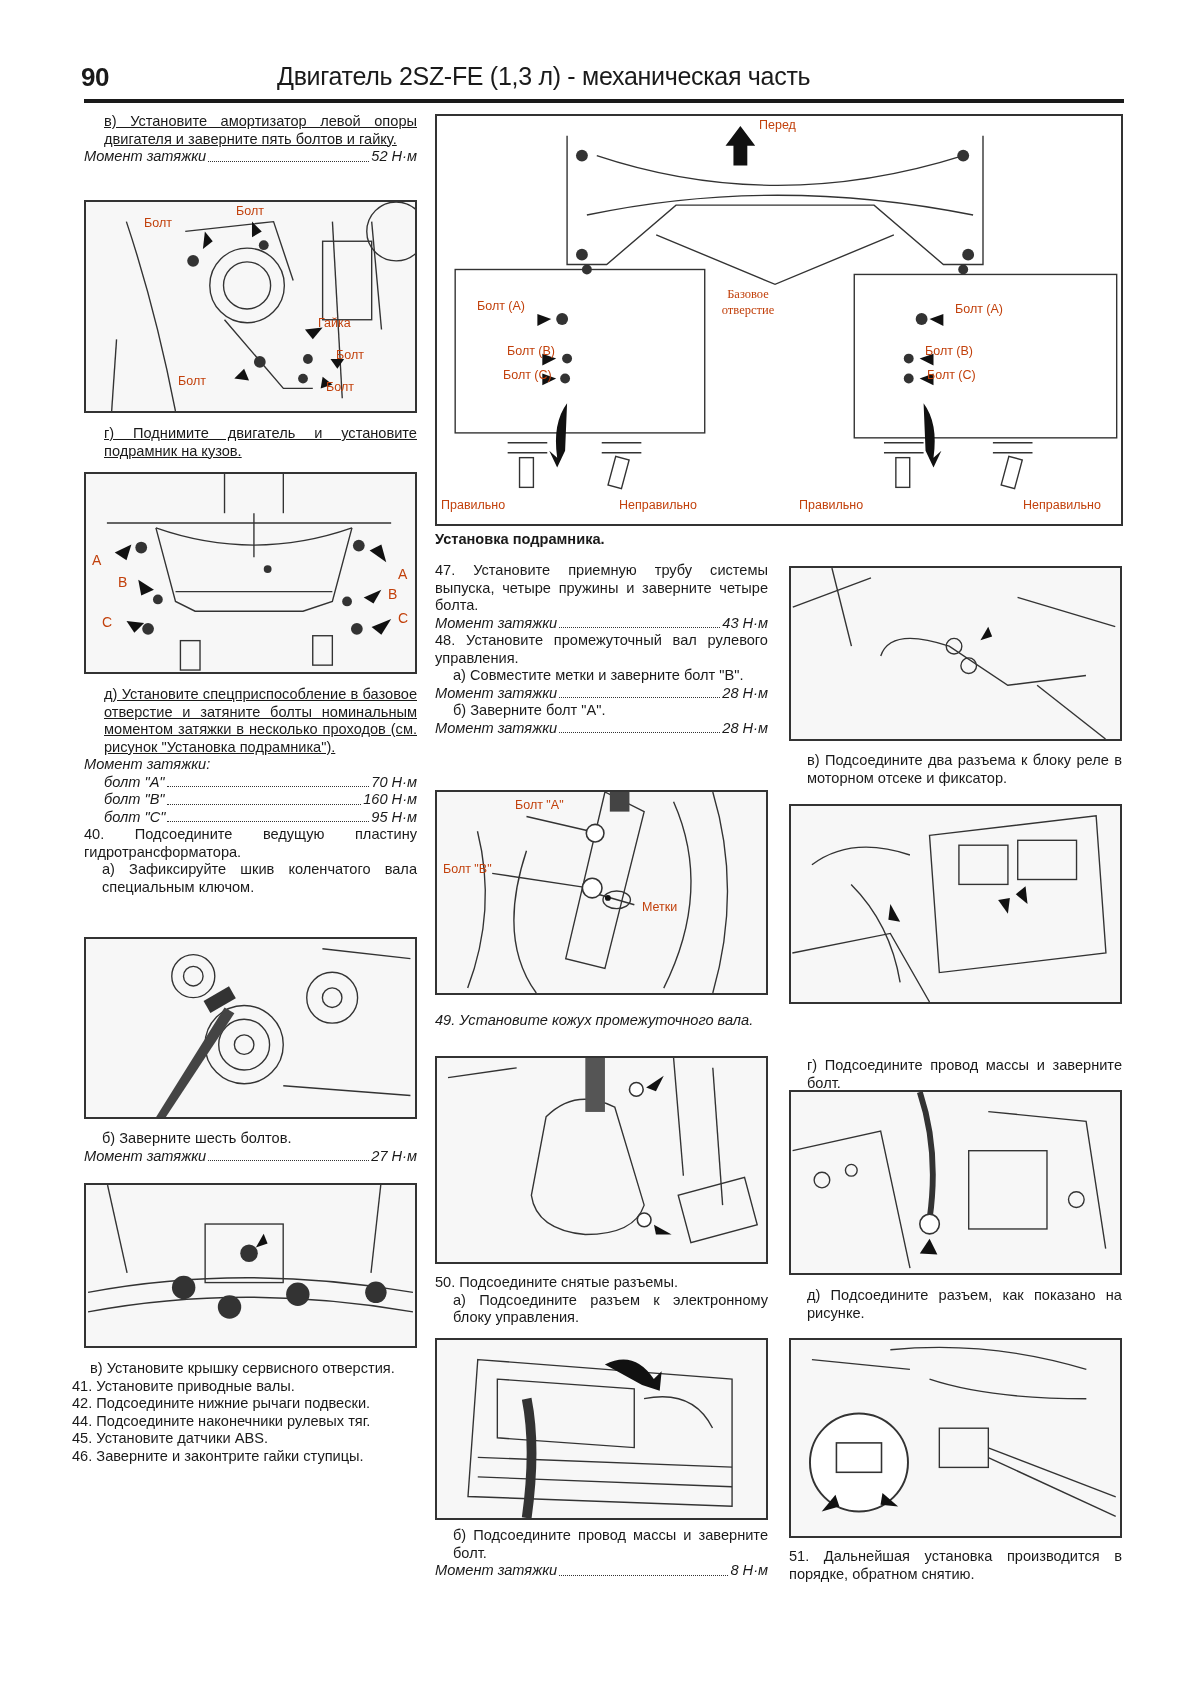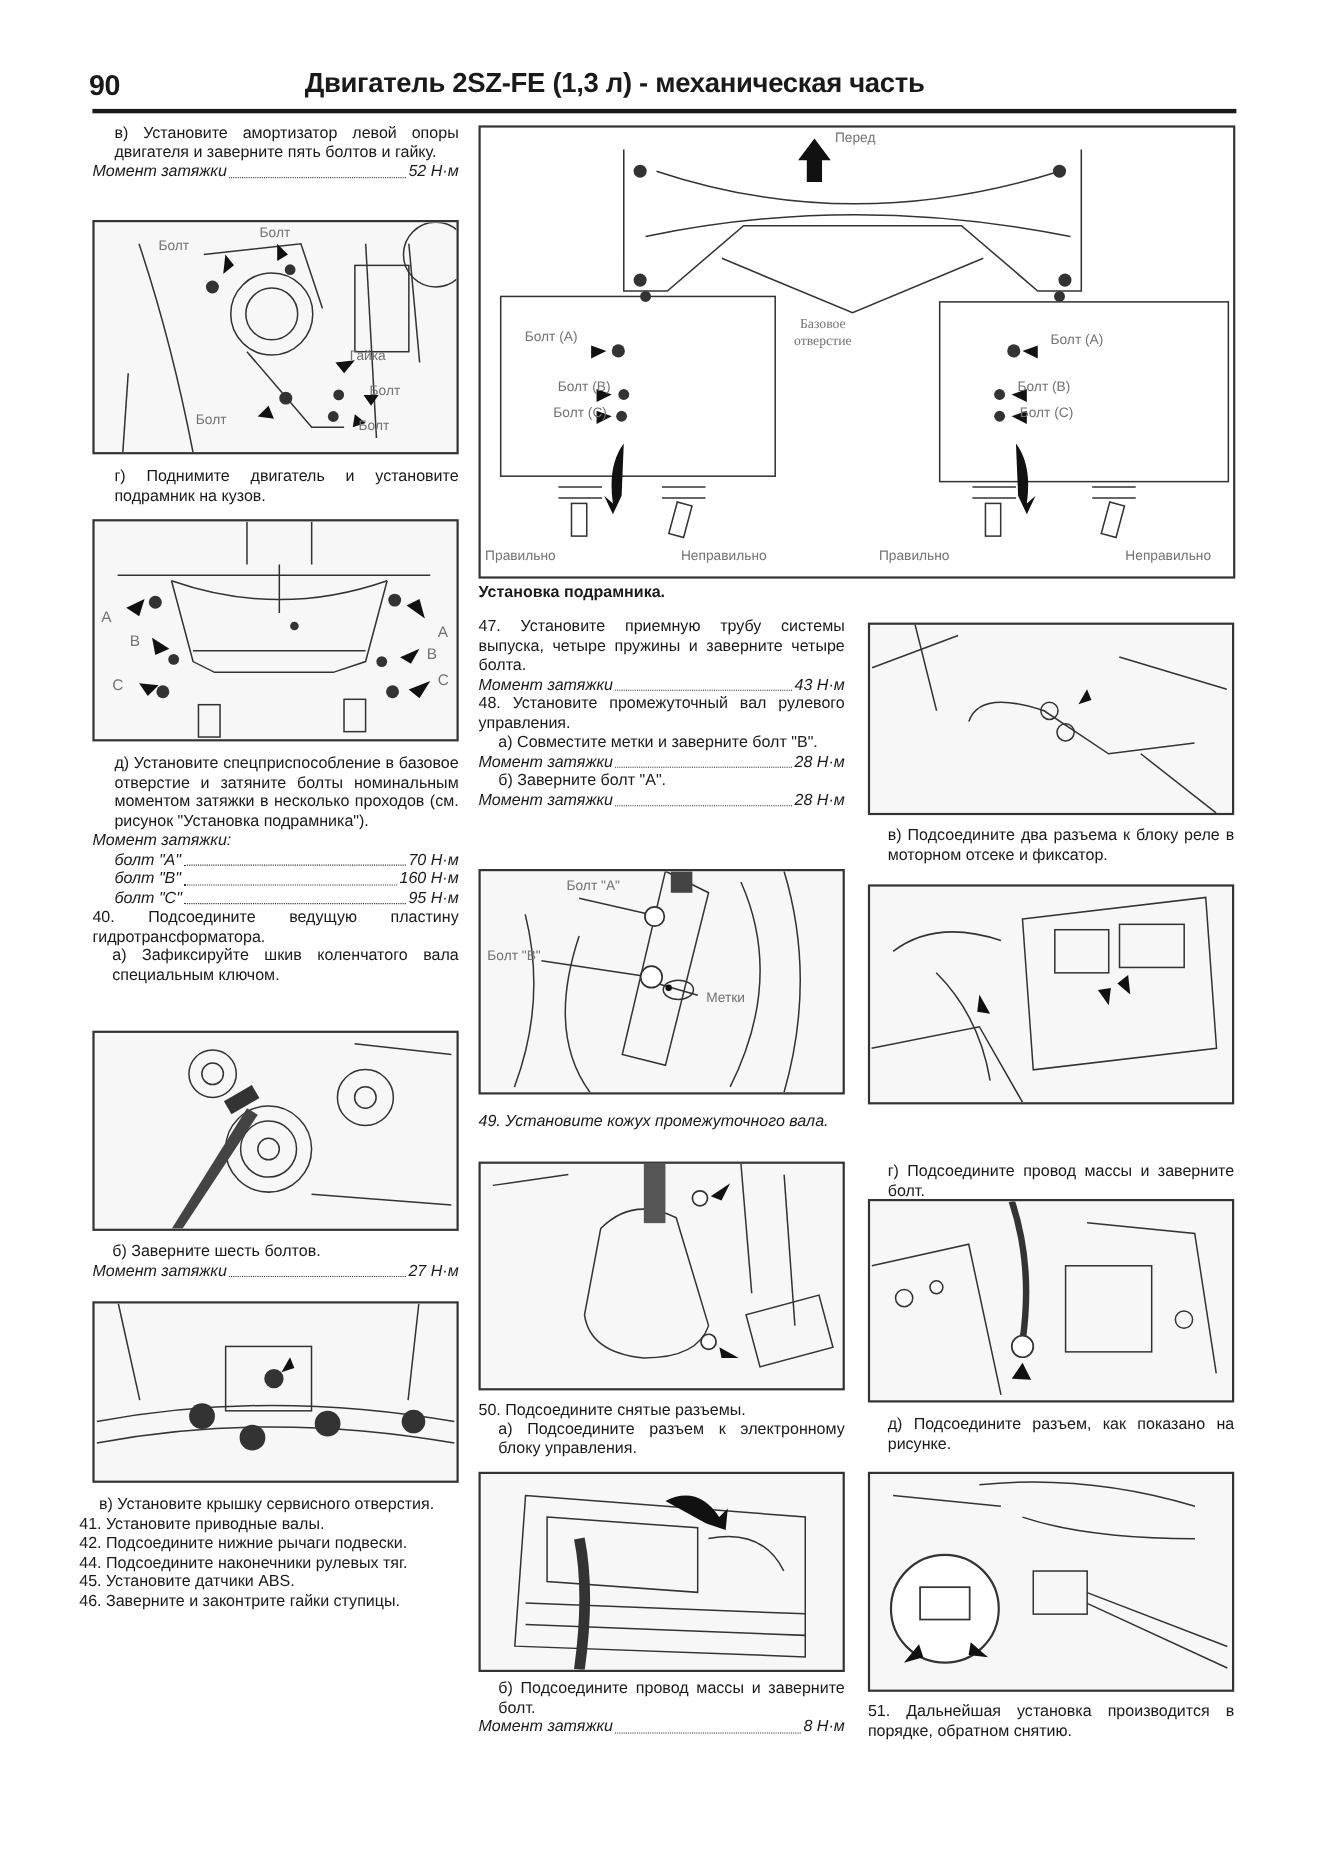--- a/index.html
+++ b/index.html
@@ -1,37 +1,37 @@
 <!DOCTYPE html>
 <html><head>
 <meta charset="utf-8">
 <style>
   * { box-sizing: border-box; margin: 0; padding: 0; }
   html, body { width: 1200px; height: 1697px; background: #ffffff; }
   body { position: relative; font-family: "Liberation Sans", sans-serif; color: #1a1a1a; overflow: hidden; }
 
   .header { position: absolute; left: 81px; top: 62px; width: 1040px; height: 38px; }
   .page-num { position: absolute; left: 0; top: 0; font-size: 26px; font-weight: bold; letter-spacing: -0.5px; }
-  .page-title { position: absolute; left: 196px; top: 0; font-size: 25px; font-weight: bold; letter-spacing: -0.3px; }
+  .page-title { position: absolute; left: 196px; top: 0; font-size: 25px; font-weight: normal; letter-spacing: -0.3px; }
   .header-rule { position: absolute; left: 84px; top: 99px; width: 1040px; height: 4px; background: #1a1a1a; }
 
   .col { position: absolute; }
   .txt { font-size: 14.6px; line-height: 17.5px; text-align: justify; }
-  .txt.ind { padding-left: 20px; }
+  .txt.ind { padding-left: 20px; text-decoration: underline; }
   .txt.sub { padding-left: 18px; }
   .torque { display: flex; font-style: italic; font-size: 14.6px; line-height: 17.5px; }
   .torque .lbl { white-space: nowrap; }
   .torque .dots { flex: 1; border-bottom: 1.5px dotted #333; margin: 0 2px 4px 2px; }
   .torque .val { white-space: nowrap; }
   .torque.indent { padding-left: 20px; }
   .caption-bold { font-weight: bold; font-size: 14.6px; }
 
   .fig { position: absolute; border: 2px solid #333; background: #f7f7f7; overflow: hidden; }
   .fig svg { position: absolute; left: 0; top: 0; width: 100%; height: 100%; }
-  .lab { position: absolute; font-size: 12.5px; color: #737373; white-space: nowrap; }
+  .lab { position: absolute; font-size: 12.5px; color: #c2410c; white-space: nowrap; }
 </style>
 </head>
 <body>
 
 <div class="header">
   <span class="page-num">90</span>
   <span class="page-title">Двигатель 2SZ-FE (1,3 л) - механическая часть</span>
 </div>
 <div class="header-rule"></div>
 

